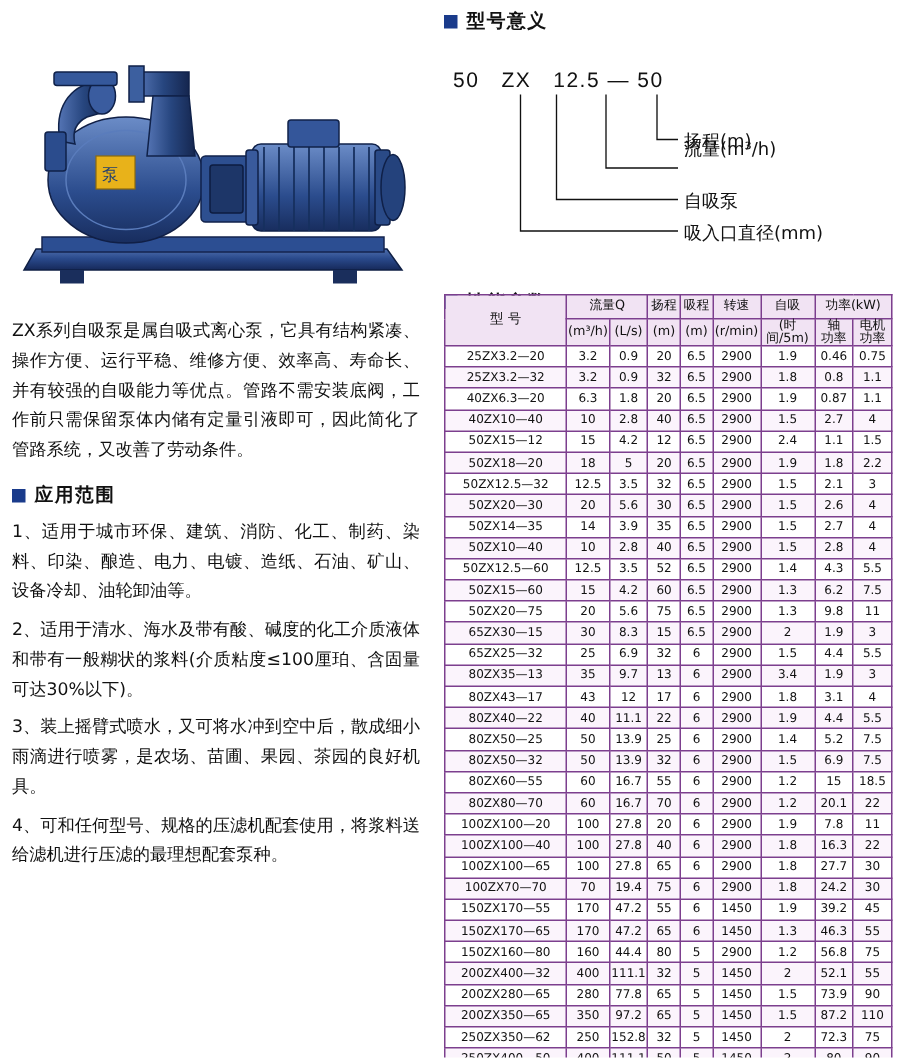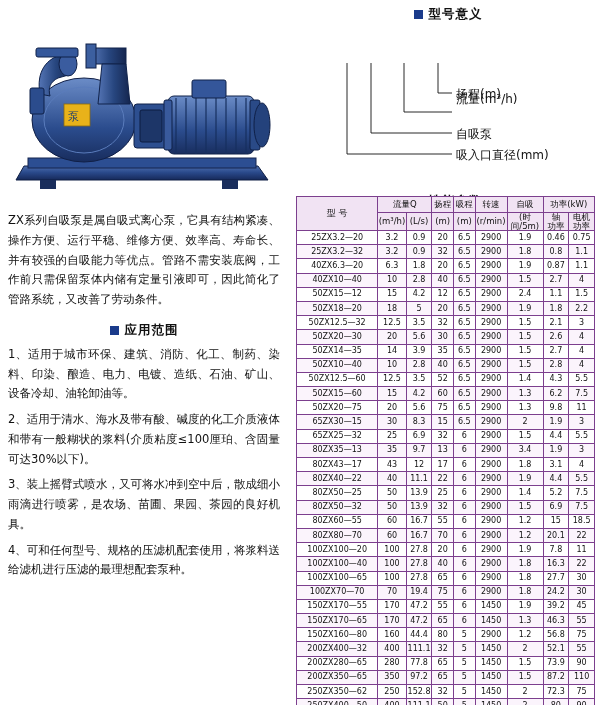--- a/index.html
+++ b/index.html
@@ -4,21 +4,21 @@
 <style>
   html,body{margin:0;padding:0;}
   body{
     width:600px;height:705px;background:#ffffff;
     font-family:"DejaVu Sans","Liberation Sans",sans-serif;
     color:#000;position:relative;overflow:hidden;
   }
   .page{position:relative;width:600px;height:705px;}
 
   
-  .sec-head{display:flex;align-items:center;gap:6px;font-size:12.5px;font-weight:bold;color:#111;justify-content:center;}
+  .sec-head{display:flex;align-items:center;gap:6px;font-size:12.5px;font-weight:bold;color:#111;}
   .sec-head .sq{width:9px;height:9px;background:#1a3b8b;display:inline-block;}
   .sec-head .txt{letter-spacing:1px;}
 
   
   .left{position:absolute;left:0;top:0;width:288px;}
   .pump-box{position:absolute;left:6px;top:8px;width:276px;height:190px;}
 
   .left-body{position:absolute;left:8px;top:205px;width:272px;}
   .para{font-size:11.5px;line-height:1.72;text-align:justify;margin:6px 0 0 0;color:#111;}
   .blk{margin-top:12px;}
@@ -129,20 +129,27 @@
   </div>
 
   <div class="right">
 
     <div class="sec-head" style="margin:6px 0 0 4px;">
       <span class="sq"></span>
       <span class="txt">型号意义</span>
     </div>
 
     <div class="model-wrap">
+      <div class="model-code">
+        <span>50</span>&nbsp;&nbsp;
+        <span>ZX</span>&nbsp;&nbsp;
+        <span>12.5</span>
+        <span>—</span>
+        <span>50</span>
+      </div>
 
       <svg class="leaders" viewBox="0 0 308 168">
         <g stroke="#111" stroke-width="0.9" fill="none">
 
           <path d="M146,40 L146,70 L160,70"></path>
 
           <path d="M112,40 L112,89 L160,89"></path>
 
           <path d="M79,40 L79,110 L160,110"></path>
 

